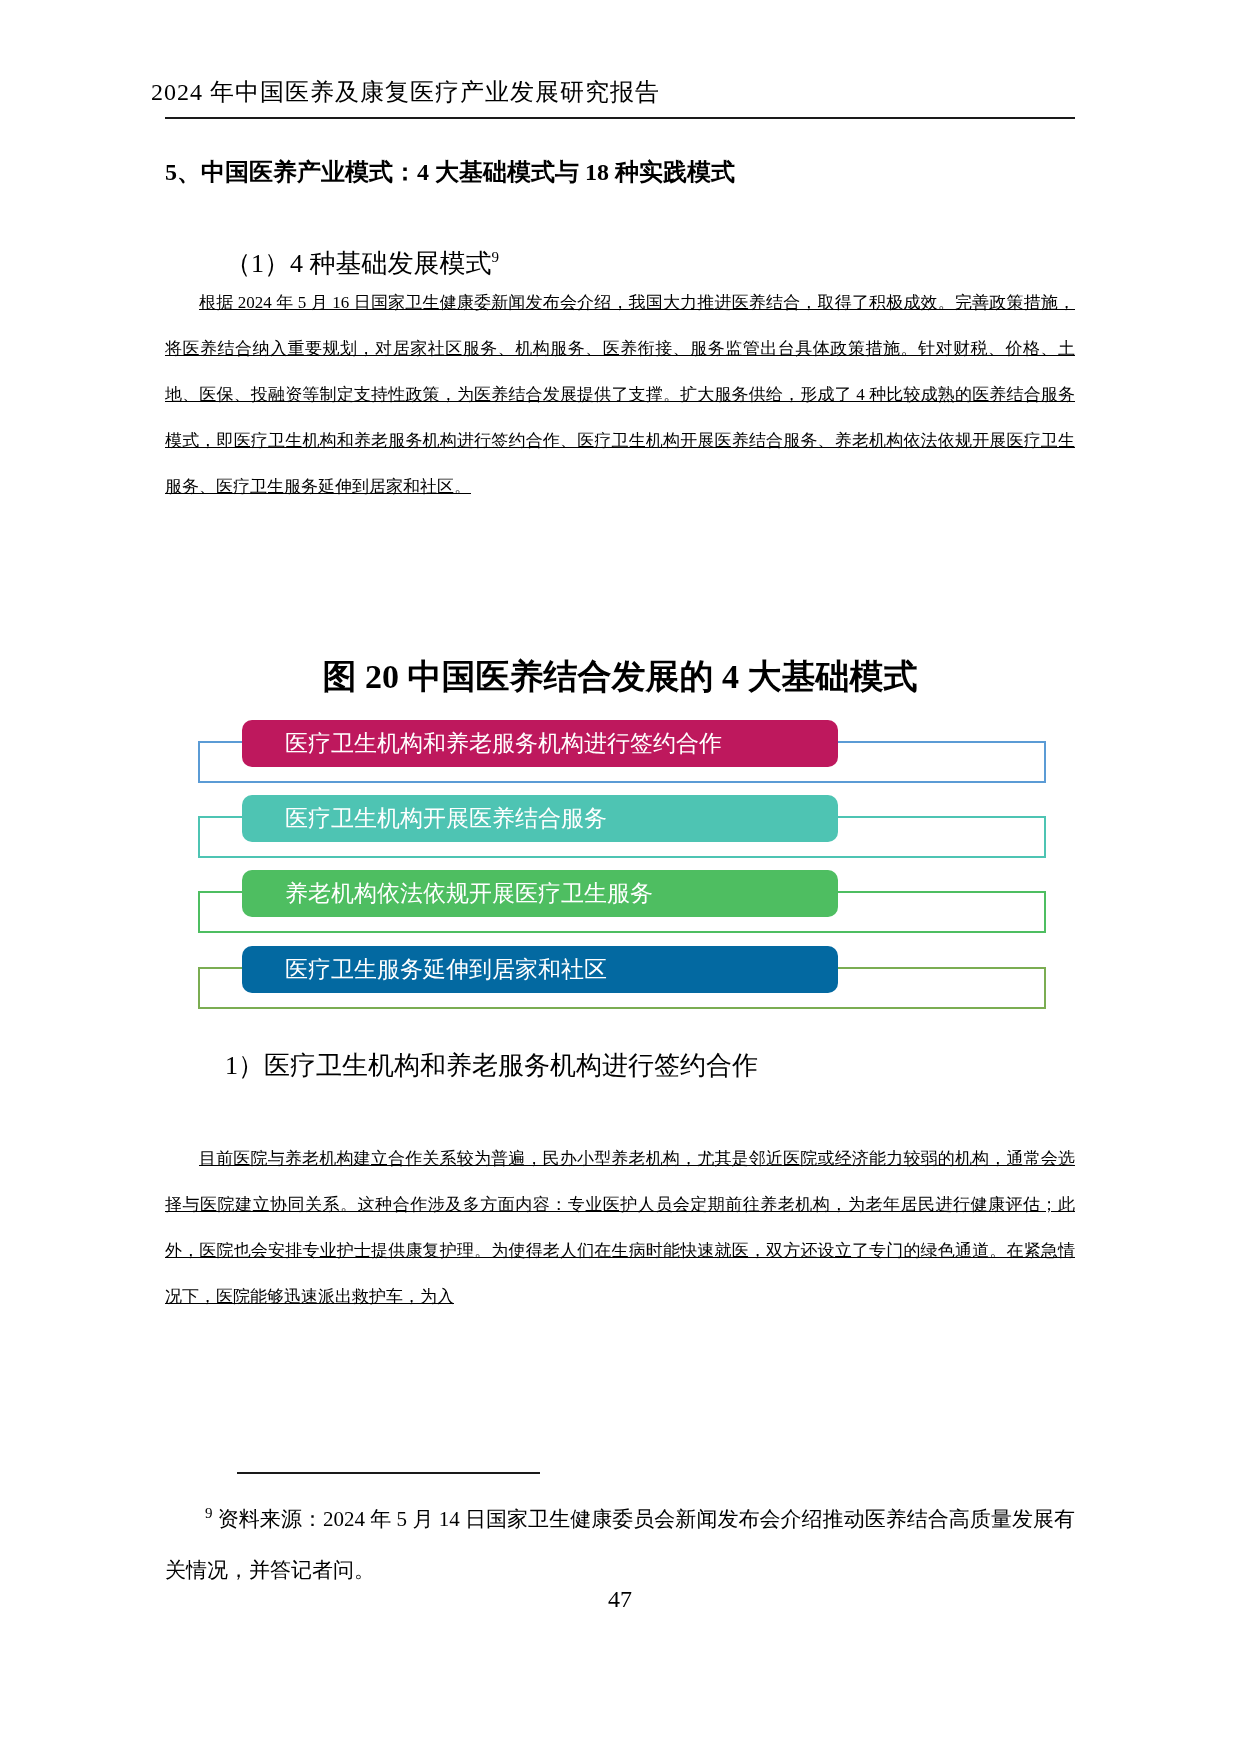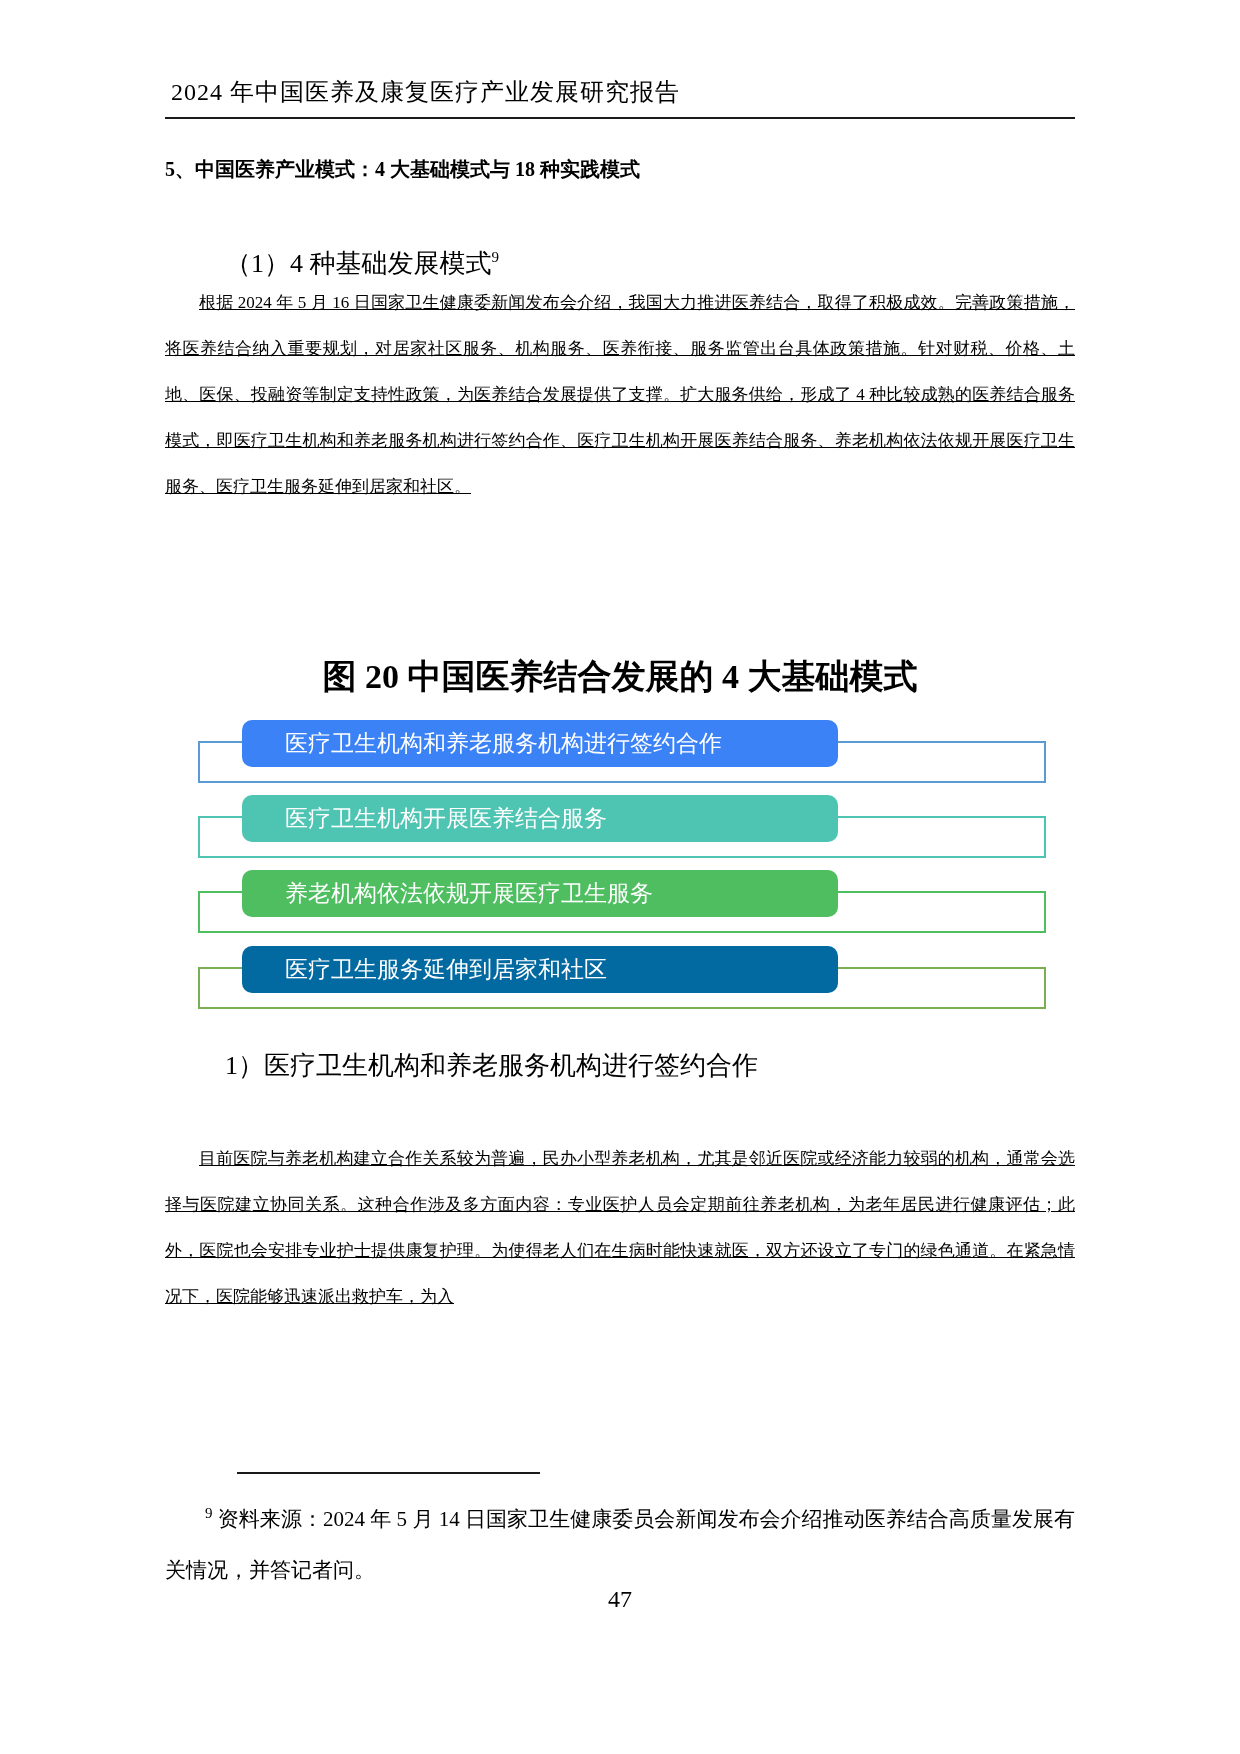--- a/index.html
+++ b/index.html
@@ -12,35 +12,35 @@
     width: 1240px;
     height: 1754px;
     background: #ffffff;
     font-family: "Liberation Serif", "DejaVu Serif", serif;
     color: #000000;
     overflow: hidden;
   }
   .abs { position: absolute; }
 
   #header-title {
-    left: 171px; top: 76px;
+    left: 151px; top: 76px;
     font-size: 24px;
     letter-spacing: 1px;
     white-space: nowrap;
   }
   #header-rule {
     left: 165px; top: 117px;
     width: 910px; height: 0;
     border-top: 2px solid #1a1a1a;
   }
 
   #section-heading {
     left: 165px; top: 156px;
     width: 910px;
-    font-size: 20px;
+    font-size: 24px;
     font-weight: bold;
     white-space: nowrap;
   }
 
   #subsection-heading-1 {
     left: 225px; top: 246px;
     font-size: 26px;
     white-space: nowrap;
   }
   #subsection-heading-1 sup,
@@ -144,21 +144,21 @@
   <div id="subsection-heading-1" class="abs"><span>（1）4 种基础发展模式</span><sup>9</sup></div>
 
   <div id="paragraph-1" class="abs body-paragraph">根据 2024 年 5 月 16 日国家卫生健康委新闻发布会介绍，我国大力推进医养结合，取得了积极成效。完善政策措施，将医养结合纳入重要规划，对居家社区服务、机构服务、医养衔接、服务监管出台具体政策措施。针对财税、价格、土地、医保、投融资等制定支持性政策，为医养结合发展提供了支撑。扩大服务供给，形成了 4 种比较成熟的医养结合服务模式，即医疗卫生机构和养老服务机构进行签约合作、医疗卫生机构开展医养结合服务、养老机构依法依规开展医疗卫生服务、医疗卫生服务延伸到居家和社区。</div>
 
   <div id="figure-title" class="abs">图 20 中国医养结合发展的 4 大基础模式</div>
 
   <div id="figure" class="abs">
 
     <div class="fig-row" style="top:0;">
       <div class="frame" style="border-color: rgb(91, 155, 213);"></div>
-      <div class="bar" style="background: #3b82f6;">
+      <div class="bar" style="background: #be185d;">
         <span>医疗卫生机构和养老服务机构进行签约合作</span>
       </div>
     </div>
 
     <div class="fig-row" style="top:150px;">
       <div class="frame" style="border-color: rgb(78, 190, 97);"></div>
       <div class="bar" style="background: rgb(78, 190, 97);">
         <span>养老机构依法依规开展医疗卫生服务</span>
       </div>
     </div>

